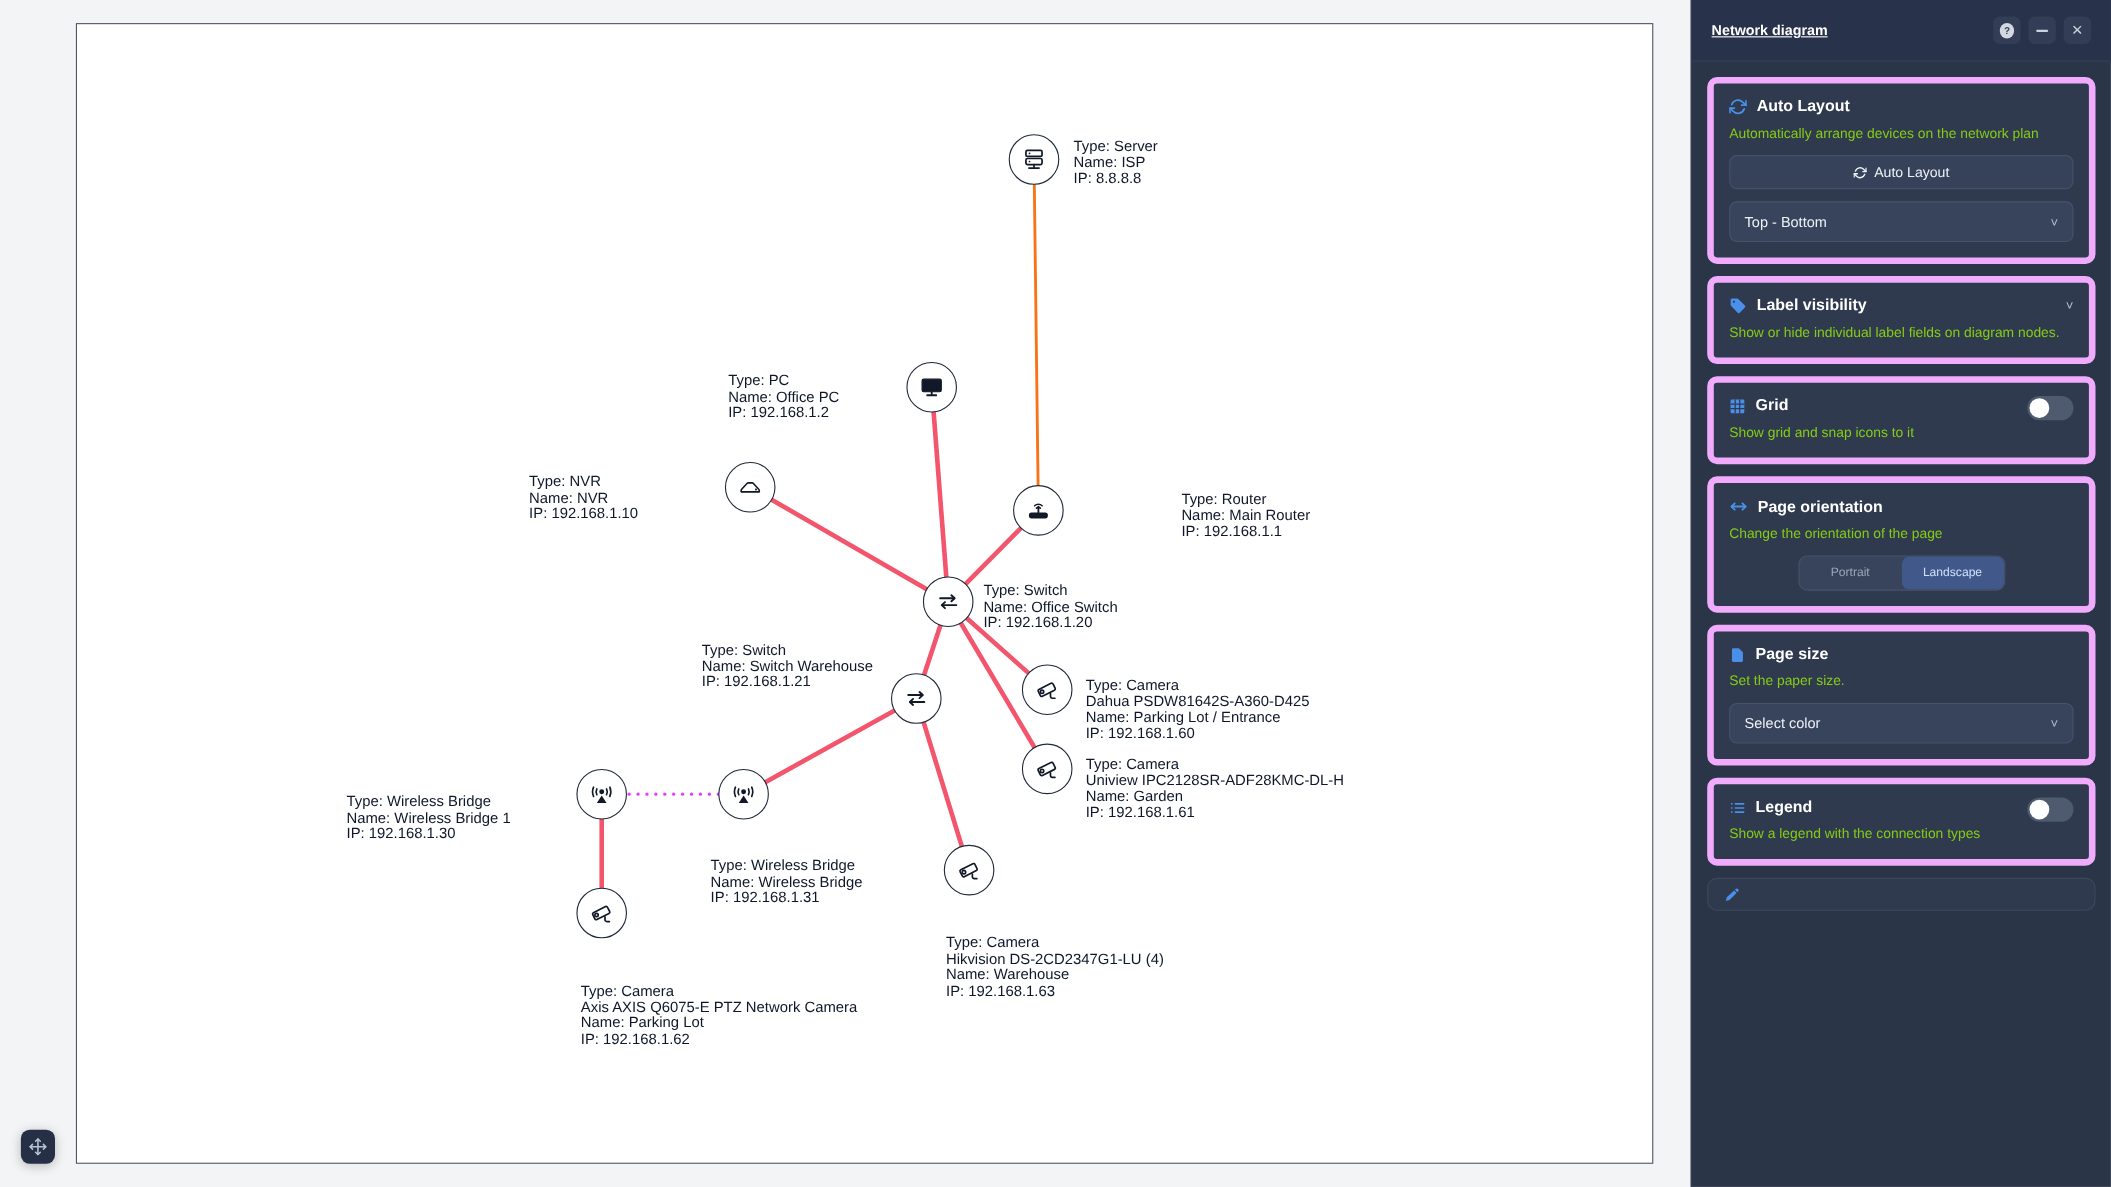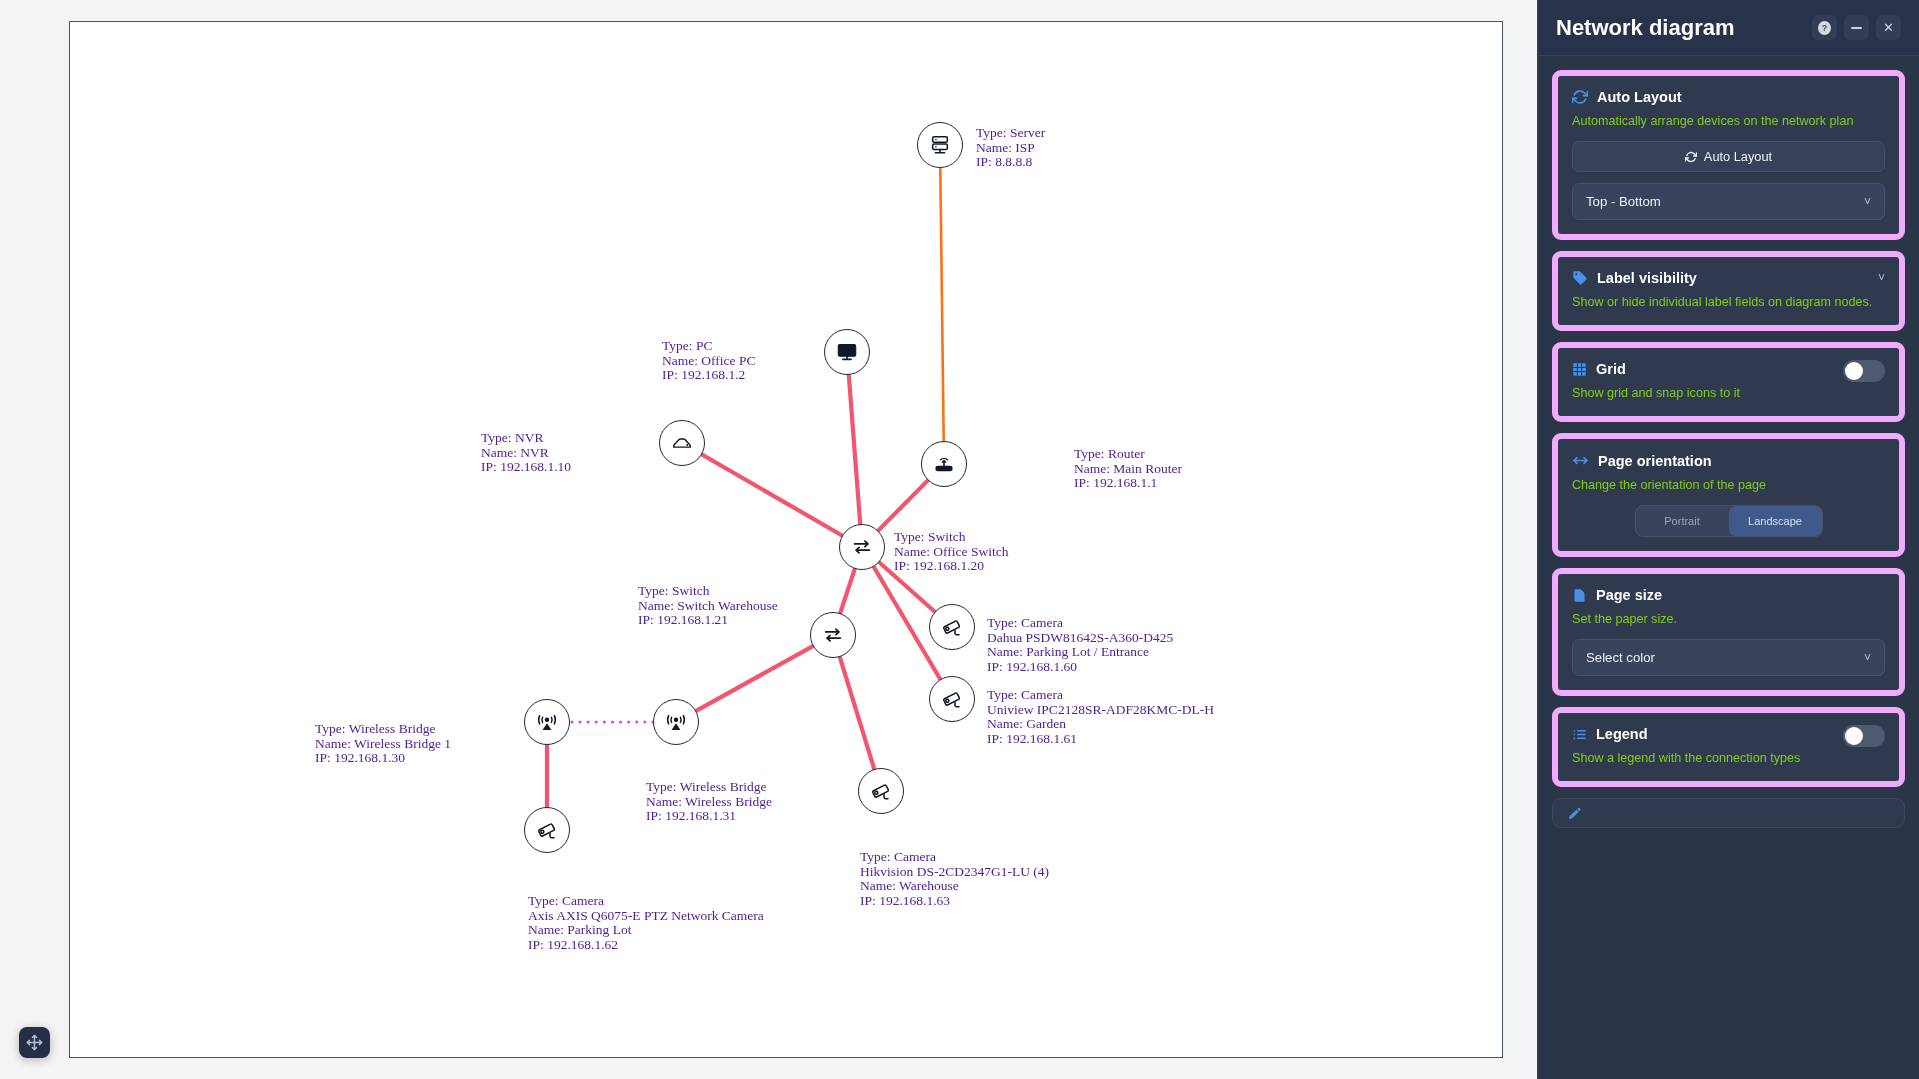--- a/index.html
+++ b/index.html
@@ -36,23 +36,23 @@
     border-radius: 50%;
     background: #fff;
     display: flex; align-items: center; justify-content: center;
   }
   .node svg { display: block; }
 
   .node-label {
     position: absolute;
     font-size: 13.5px;
     line-height: 14.6px;
-    color: #4c1d95;
+    color: #0f172a;
     white-space: pre;
-    font-family: Liberation Serif, serif;
+    font-family: Liberation Sans, sans-serif;
   }
   .node-label.right { text-align: left; }
   .node-label.left  { text-align: left; }
 
   
   #pan-button {
     position: absolute; left: 19px; top: 1027px;
     width: 31px; height: 31px;
     background: #253047;
     border-radius: 8px;
@@ -69,22 +69,23 @@
     overflow: hidden;
   }
   #panel-header {
     height: 56px;
     background: #28324a;
     display: flex; align-items: center;
     padding: 0 18px;
     border-bottom: 1px solid #36415a;
   }
   #panel-title {
-    color: #ffffff; font-size: 22px; font-weight: bold;
+    color: #ffffff; font-size: 13px; font-weight: bold;
     flex: 1;
+    text-decoration: underline;
   }
   .hdr-btn {
     width: 25px; height: 25px; border-radius: 6px;
     background: #333e56;
     display: flex; align-items: center; justify-content: center;
     color: #cbd3e1; font-size: 13px; margin-left: 7px;
     border: none; cursor: pointer;
   }
   .hdr-btn .circ {
     width: 14px; height: 14px; border-radius: 50%;

